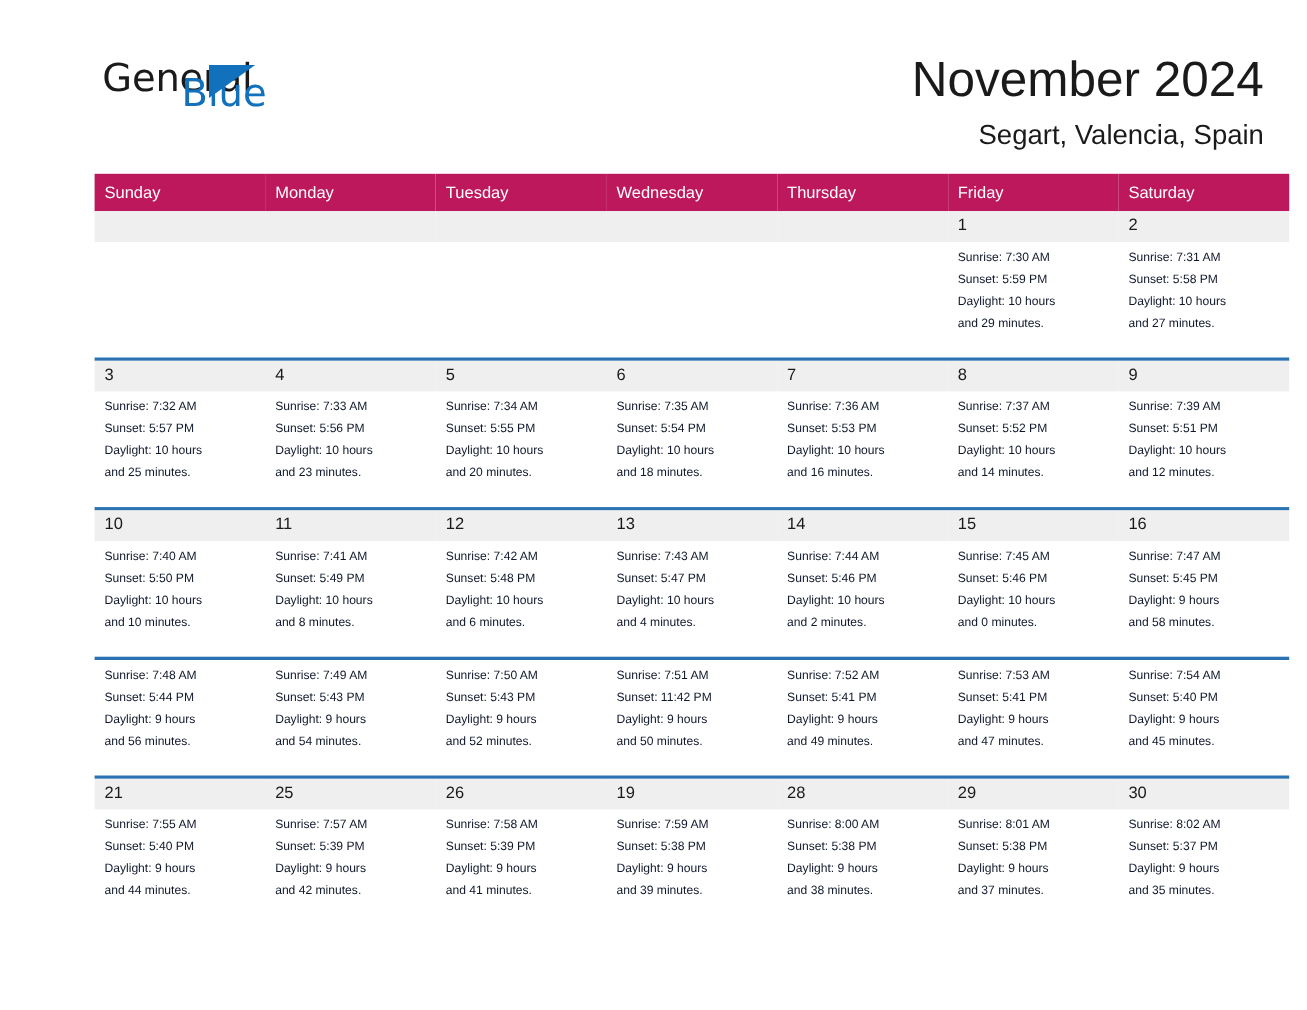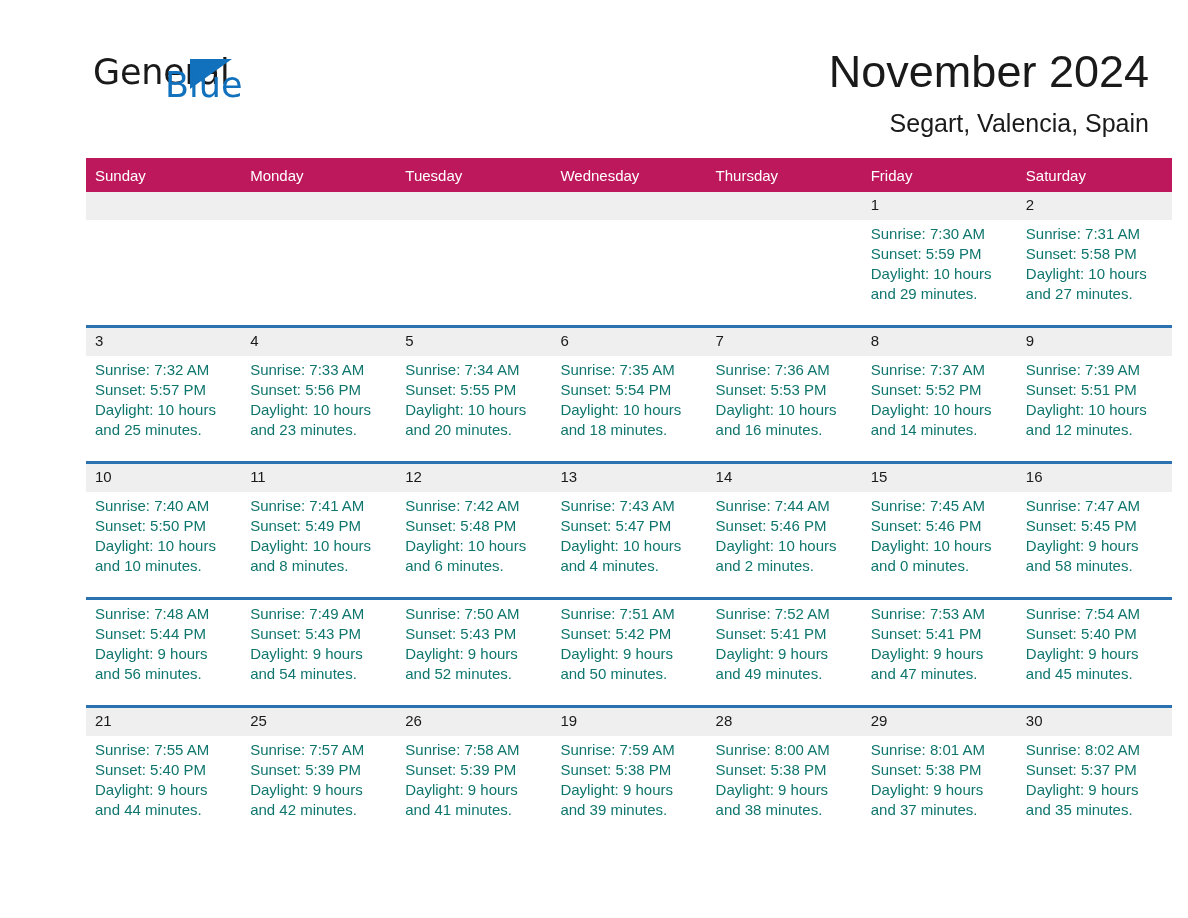--- a/index.html
+++ b/index.html
@@ -129,22 +129,22 @@
     font-size: 15px;
     color: #1a1a1a;
     height: 21px;
     vertical-align: top;
   }
   .daynum-row td.empty { background: #efefef; }
 
   .detail-row td {
     background: #ffffff;
     padding: 4px 8px 6px 9px;
-    font-size: 15px;
-    color: #0f766e;
+    font-size: 11px;
+    color: #0f172a;
     vertical-align: top;
     height: 84px;
     line-height: 20px;
   }
   .detail-row td.empty { background: #ffffff; }
   .detail-row .line { display: block; white-space: nowrap; }
 </style>
 </head>
 <body>
 
@@ -348,21 +348,21 @@
             <span class="line">and 54 minutes.</span>
           </td>
           <td>
             <span class="line">Sunrise: 7:50 AM</span>
             <span class="line">Sunset: 5:43 PM</span>
             <span class="line">Daylight: 9 hours</span>
             <span class="line">and 52 minutes.</span>
           </td>
           <td>
             <span class="line">Sunrise: 7:51 AM</span>
-            <span class="line">Sunset: 5:42 PM</span>
+            <span class="line">Sunset: 11:42 PM</span>
             <span class="line">Daylight: 9 hours</span>
             <span class="line">and 50 minutes.</span>
           </td>
           <td>
             <span class="line">Sunrise: 7:52 AM</span>
             <span class="line">Sunset: 5:41 PM</span>
             <span class="line">Daylight: 9 hours</span>
             <span class="line">and 49 minutes.</span>
           </td>
           <td>

